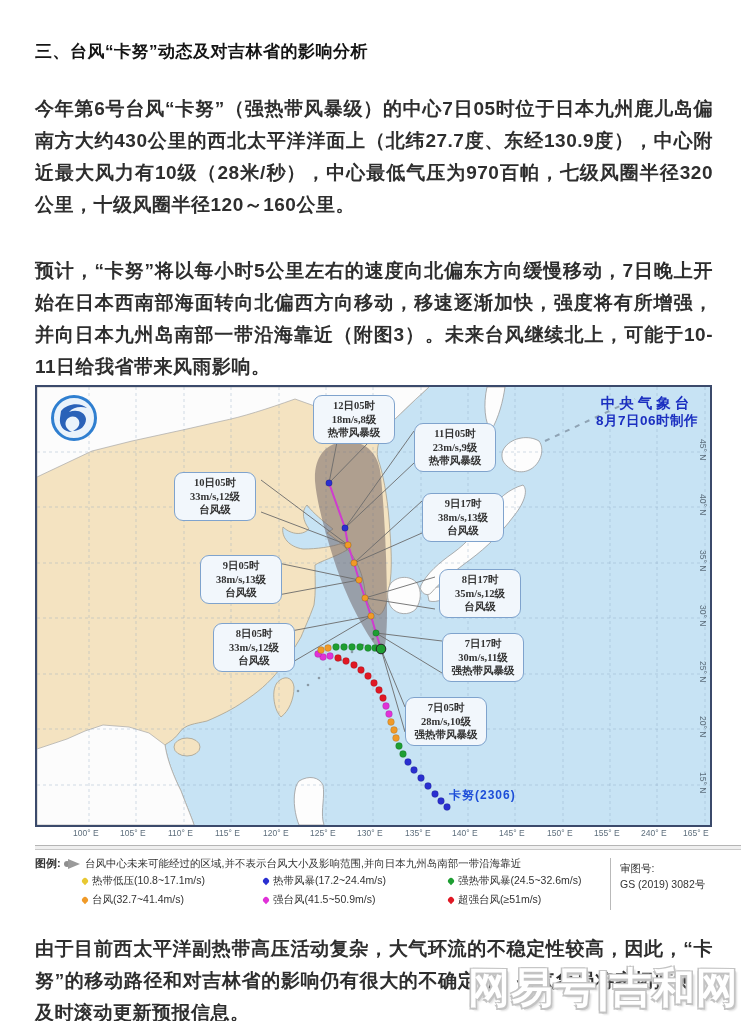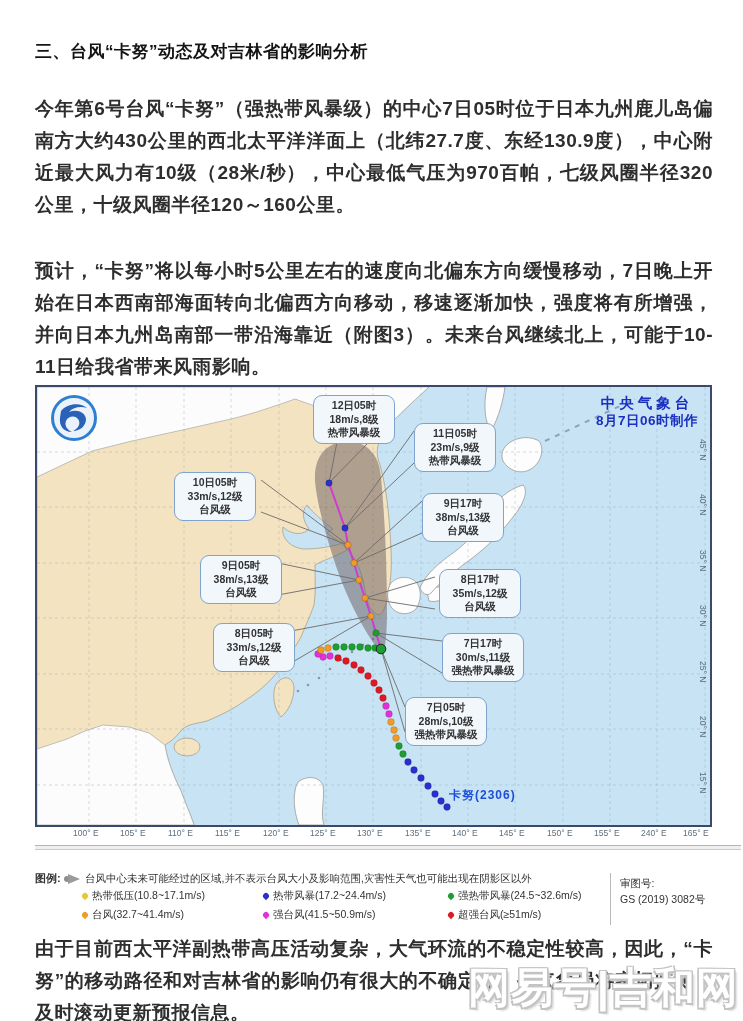--- a/index.html
+++ b/index.html
@@ -15,30 +15,30 @@
   .map-plot{position:relative;width:673px;height:438px;border:2px solid #3b4a6b;
             background:#c7e3f4;overflow:hidden;}
   .map-plot svg.geo{position:absolute;left:0;top:0;}
   .logo{position:absolute;left:14px;top:8px;width:46px;height:46px;}
   .agency{position:absolute;right:12px;top:8px;text-align:center;color:#1b2fc0;
           font-weight:bold;line-height:17px;}
   .agency .l1{font-size:14.5px;letter-spacing:4px;}
   .agency .l2{font-size:13.5px;letter-spacing:.5px;text-align:right;}
   .callout{position:absolute;width:76px;padding:3px 2px;background:#f2f7fc;
            border:1.5px solid #7fa3cd;border-radius:9px;text-align:center;
-           font-size:10.5px;line-height:13.5px;color:#333;font-weight:600;z-index:5;}
+           font-size:10.5px;line-height:13.5px;color:#333;font-weight:600;z-index:5;font-family:Liberation Serif, serif;}
   .ty-name{position:absolute;left:412px;top:400px;color:#1d4ed8;font-weight:bold;
            font-size:12px;letter-spacing:1px;z-index:4;}
   .lat-label{position:absolute;right:2px;writing-mode:vertical-rl;font-size:8.5px;
              color:#5d6e7c;z-index:3;}
   .lon-row{position:relative;width:676px;height:15px;}
   .lon-label{position:absolute;top:1px;font-size:8.5px;color:#5d6e7c;white-space:nowrap;}
   .fig-rule{width:706px;height:3px;border-top:1px solid #b5b5b5;
             border-bottom:1px solid #c9c9c9;margin-top:3px;background:#efefef;}
-  .legend{position:relative;width:676px;height:62px;margin-top:19px;font-size:10.5px;color:#333;}
+  .legend{position:relative;width:676px;height:62px;margin-top:4px;font-size:10.5px;color:#333;}
   .legend .lg-label{position:absolute;left:0;top:2px;font-weight:bold;font-size:11px;}
   .legend .cone-ico{position:absolute;left:28px;top:4px;}
   .legend .cone-note{position:absolute;left:50px;top:3px;white-space:nowrap;}
   .lg-item{position:absolute;white-space:nowrap;}
   .lg-dot{display:inline-block;width:6px;height:6px;border-radius:50% 50% 50% 0;
           margin-right:4px;transform:rotate(-45deg);}
   .lg-div{position:absolute;left:575px;top:4px;height:52px;border-left:1px solid #b9b9b9;}
   .license{position:absolute;left:585px;top:6px;line-height:16px;}
   
   .watermark{position:absolute;left:468px;top:960px;font-size:42px;font-weight:bold;
@@ -299,21 +299,21 @@
     <div class="fig-rule"></div>
 
     <div class="legend">
       <span class="lg-label">图例:</span>
       <span class="cone-ico">
         <svg width="18" height="12" viewBox="0 0 18 12">
           <circle cx="4" cy="6" r="3" fill="#8e8e8e"></circle>
           <path d="M5,1 L17,6 L5,11 Z" fill="#9a9a9a"></path>
         </svg>
       </span>
-      <span class="cone-note">台风中心未来可能经过的区域,并不表示台风大小及影响范围,灾害性天气也可能出现在阴影区以外</span>
+      <span class="cone-note">台风中心未来可能经过的区域,并不表示台风大小及影响范围,并向日本九州岛南部一带沿海靠近</span>
 
       <span class="lg-item" style="left:47px;top:20px">
         <span class="lg-dot" style="background: rgb(232, 200, 50);"></span><span>热带低压(10.8~17.1m/s)</span>
       </span>
       <span class="lg-item" style="left:228px;top:20px">
         <span class="lg-dot" style="background: rgb(42, 47, 208);"></span><span>热带风暴(17.2~24.4m/s)</span>
       </span>
       <span class="lg-item" style="left:413px;top:20px">
         <span class="lg-dot" style="background: rgb(30, 158, 50);"></span><span>强热带风暴(24.5~32.6m/s)</span>
       </span>

